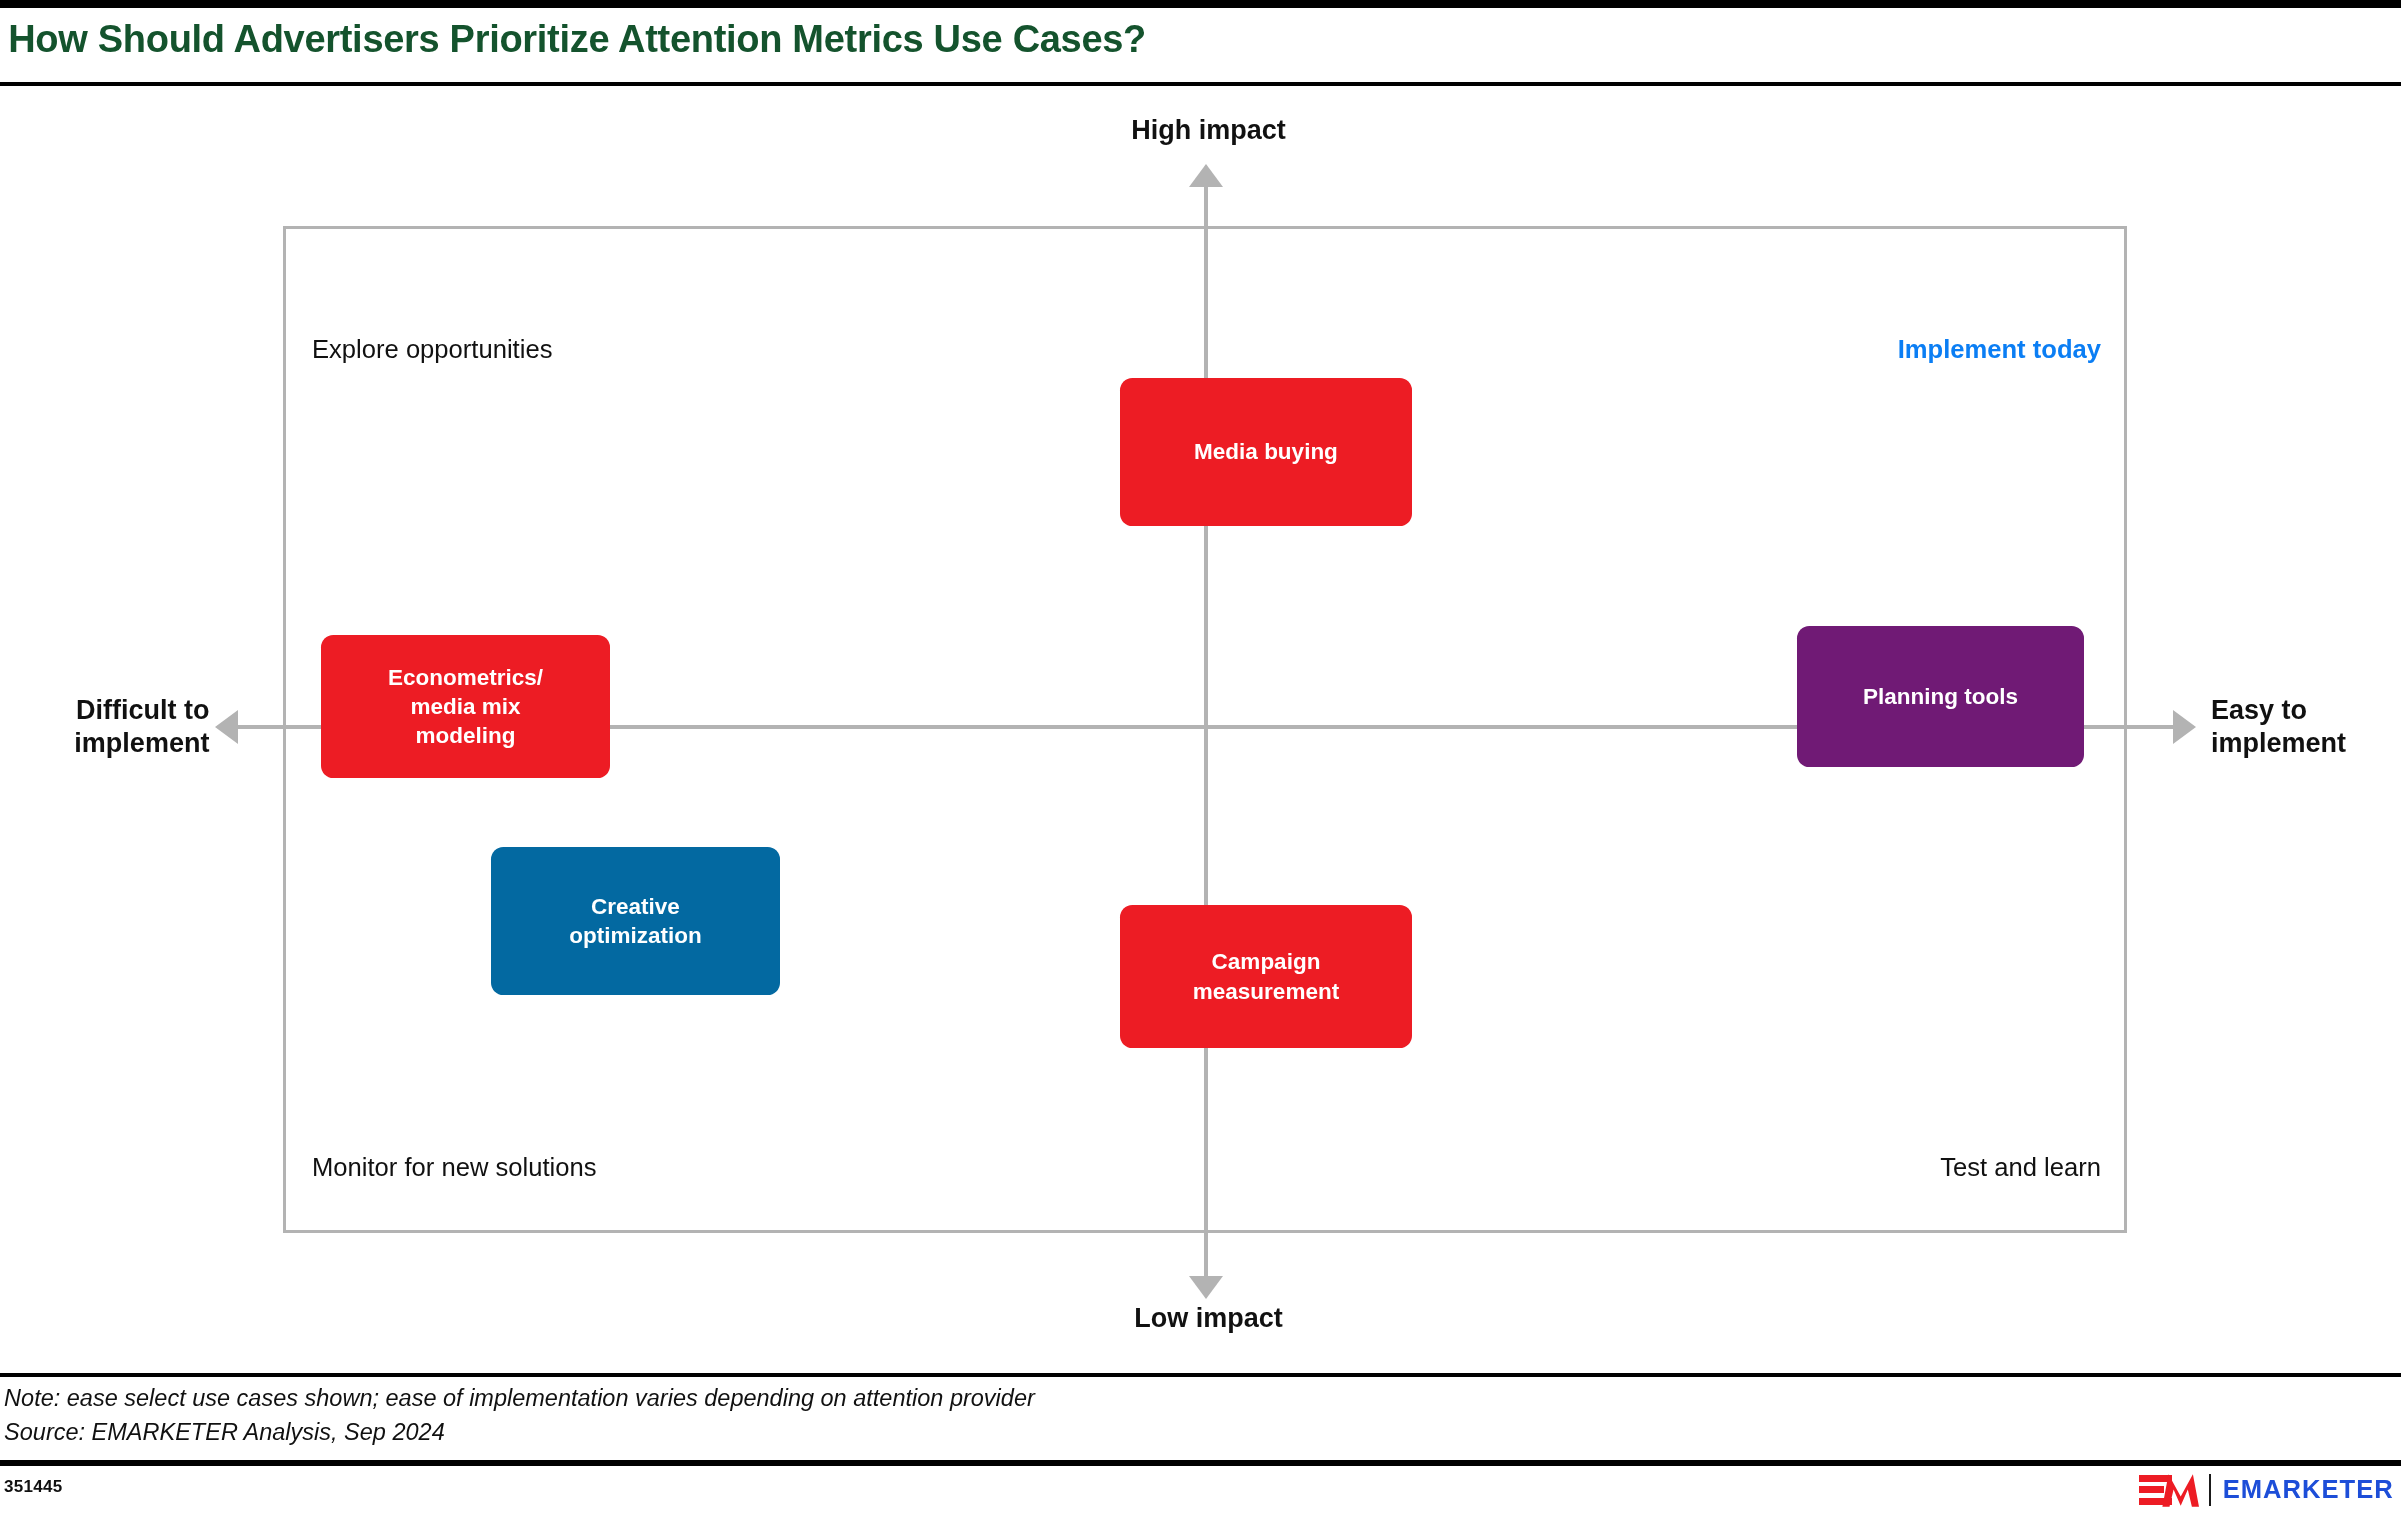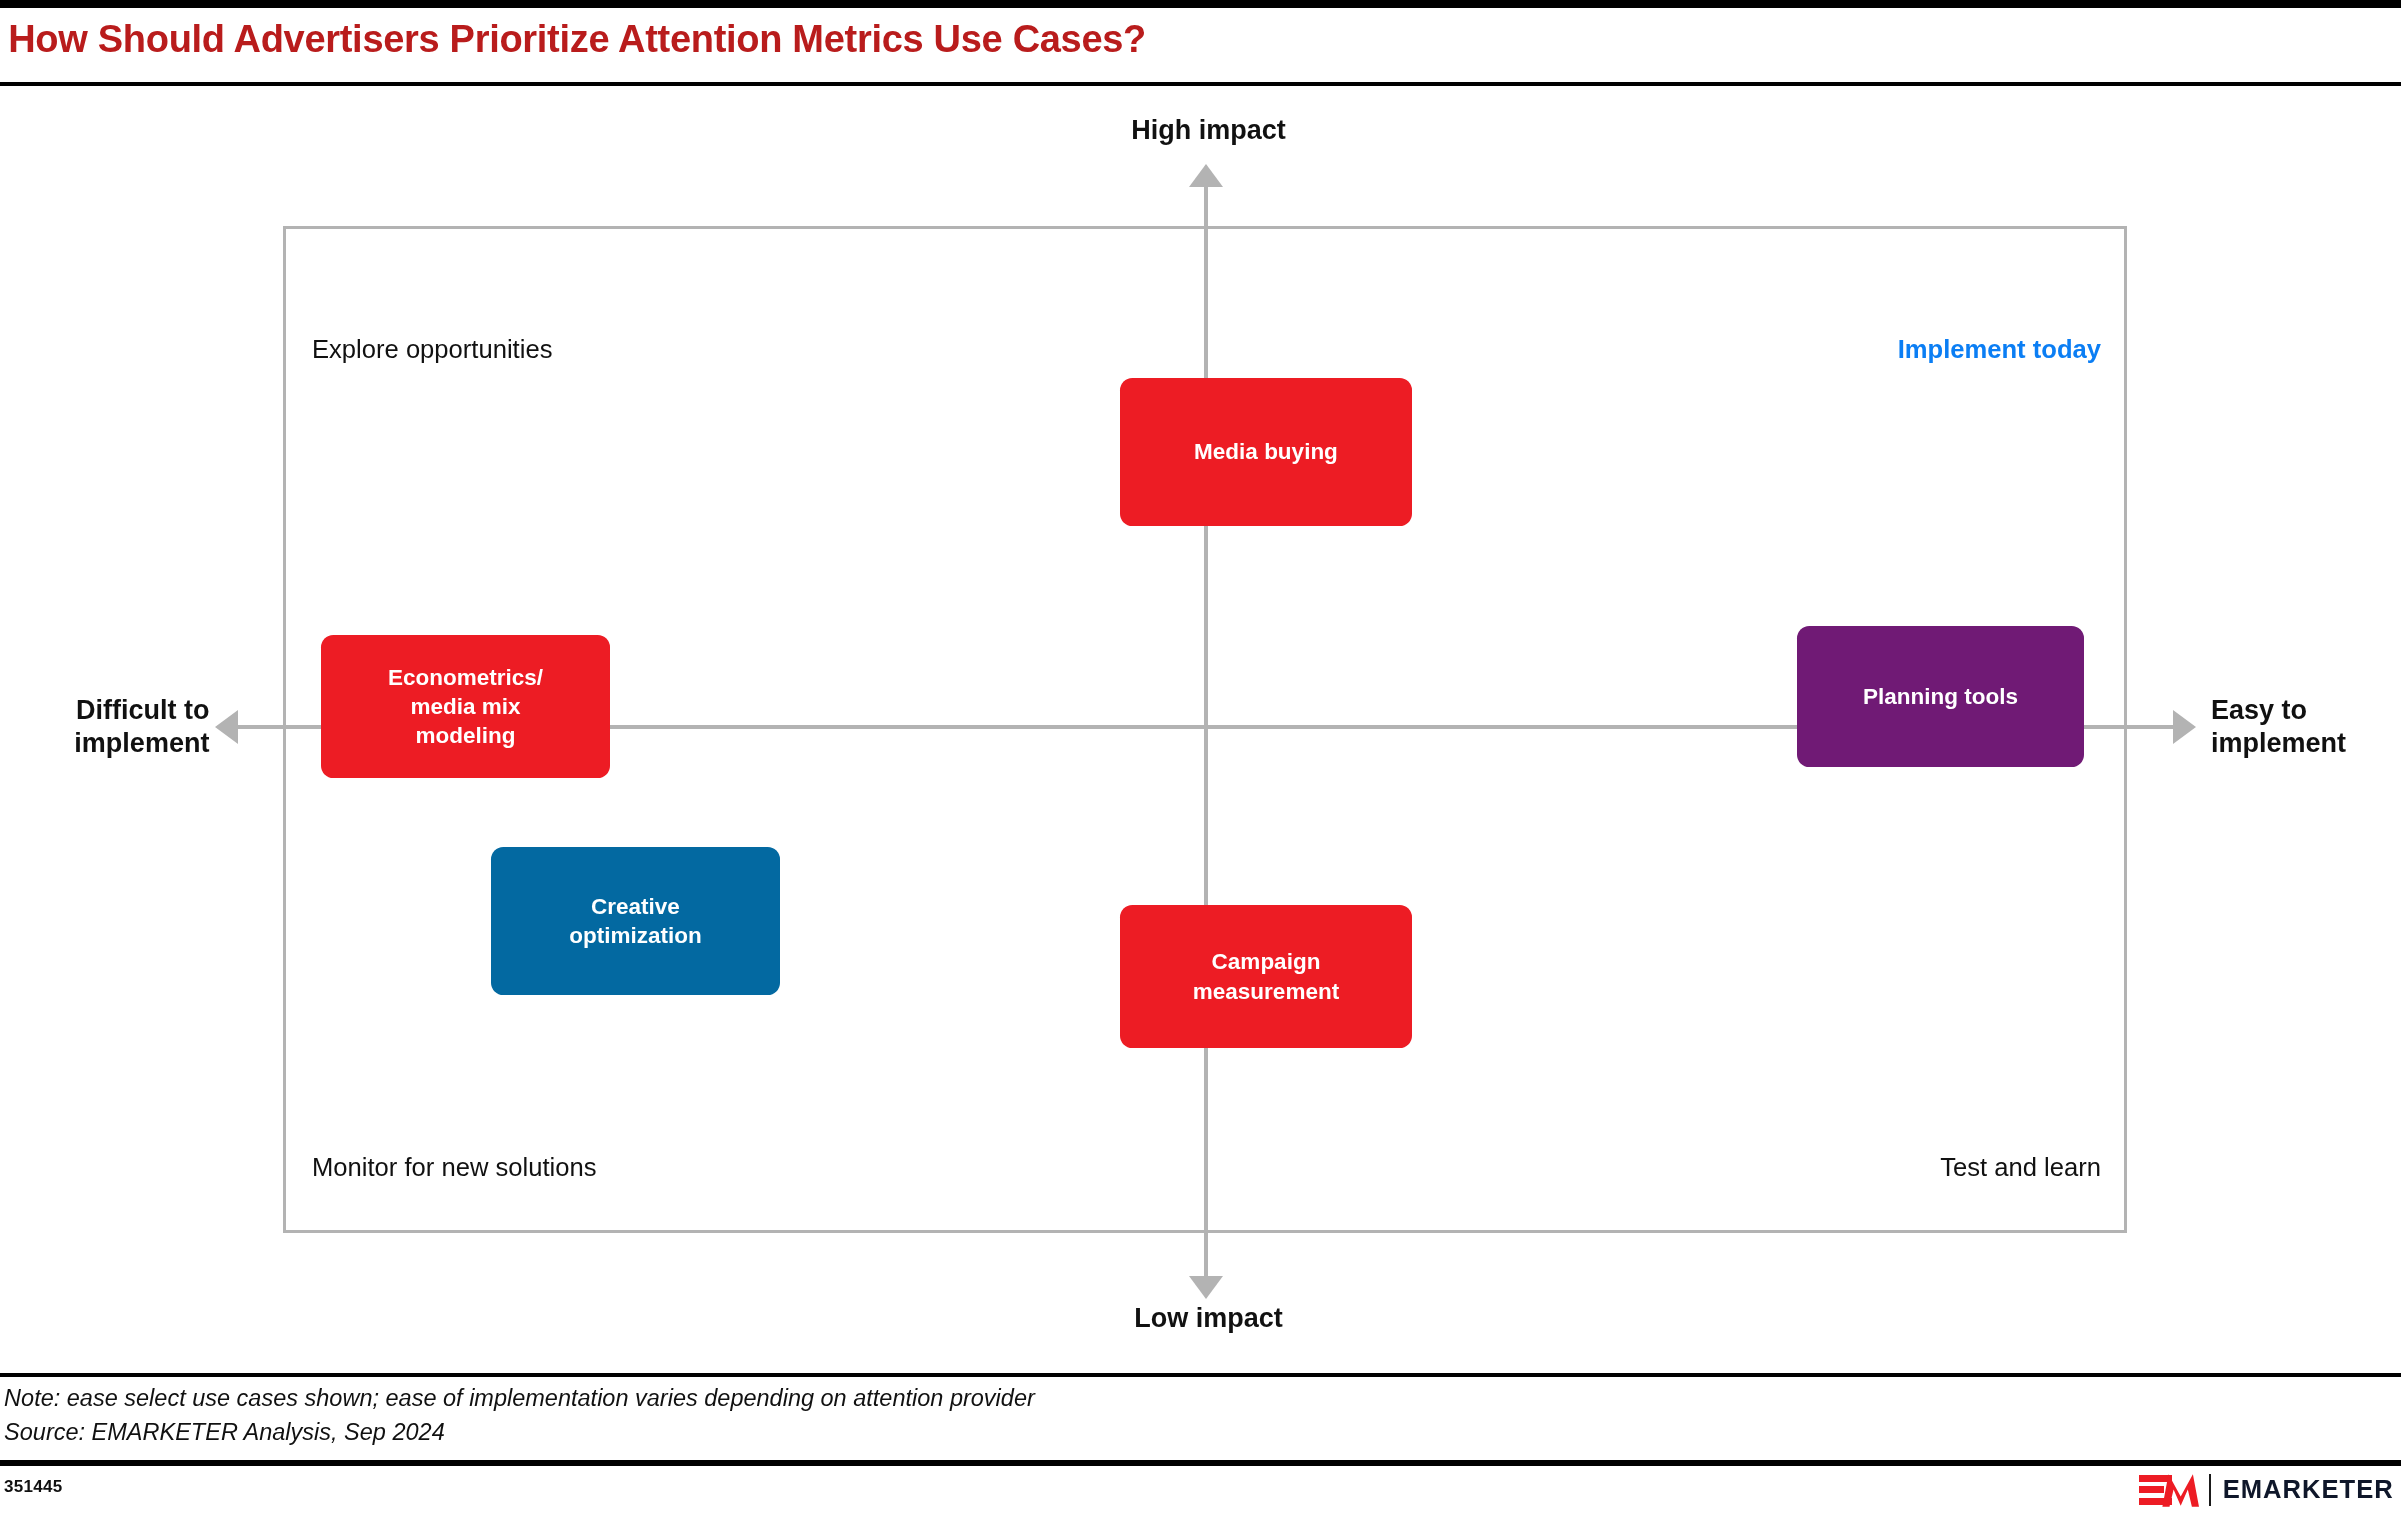--- a/index.html
+++ b/index.html
@@ -7,21 +7,21 @@
     width:2401px;height:1518px;
     background:#ffffff;
     font-family:"Liberation Sans", sans-serif;
     -webkit-font-smoothing:antialiased;
     position:relative;
     overflow:hidden;
   }
   .rule-top{position:absolute;left:0;top:0;width:2401px;height:8.2px;background:#000000;}
   .title{
     position:absolute;left:8.2px;top:18.4px;width:2252px;
-    font-size:38px;font-weight:bold;color:#b91c1c;letter-spacing:-0.3px;
+    font-size:38px;font-weight:bold;color:#14532d;letter-spacing:-0.3px;
     white-space:nowrap;
   }
   .rule-under-title{position:absolute;left:0;top:82px;width:2401px;height:4.1px;background:#000000;}
 
   
   .chart{position:absolute;left:0;top:86px;width:2204px;height:1249px;}
 
   .frame{
     position:absolute;left:283px;top:140px;width:1844px;height:1007px;
     border:3.1px solid #b3b3b3;box-sizing:border-box;background:#ffffff;
@@ -89,21 +89,21 @@
   .rule-footer-bot{position:absolute;left:0;top:1460px;width:2401px;height:5.6px;background:#000000;}
   .chart-id{position:absolute;left:4.1px;top:1477px;font-size:17px;font-weight:bold;color:#111111;letter-spacing:0.3px;}
 
   .logo{position:absolute;right:7.2px;top:1470px;display:flex;align-items:center;height:39px;}
   .logo-mark{position:relative;width:60px;height:35px;margin-right:10.2px;}
   .logo-mark .b{position:absolute;left:0;background:#ED1C24;height:7.2px;}
   .logo-mark .b1{top:3.1px;width:33px;}
   .logo-mark .b2{top:14.3px;width:25.6px;}
   .logo-mark .b3{top:25.6px;width:33px;}
   .logo-divider{width:2.6px;height:32px;background:#1a1a1a;margin-right:11.3px;}
-  .logo-word{font-size:25.6px;font-weight:bold;color:#0f172a;letter-spacing:1px;}
+  .logo-word{font-size:25.6px;font-weight:bold;color:#1d4ed8;letter-spacing:1px;}
 </style>
 </head>
 <body>
 
 <div class="rule-top"></div>
 
 <div class="title">How Should Advertisers Prioritize Attention Metrics Use Cases?</div>
 
 <div class="rule-under-title"></div>
 

